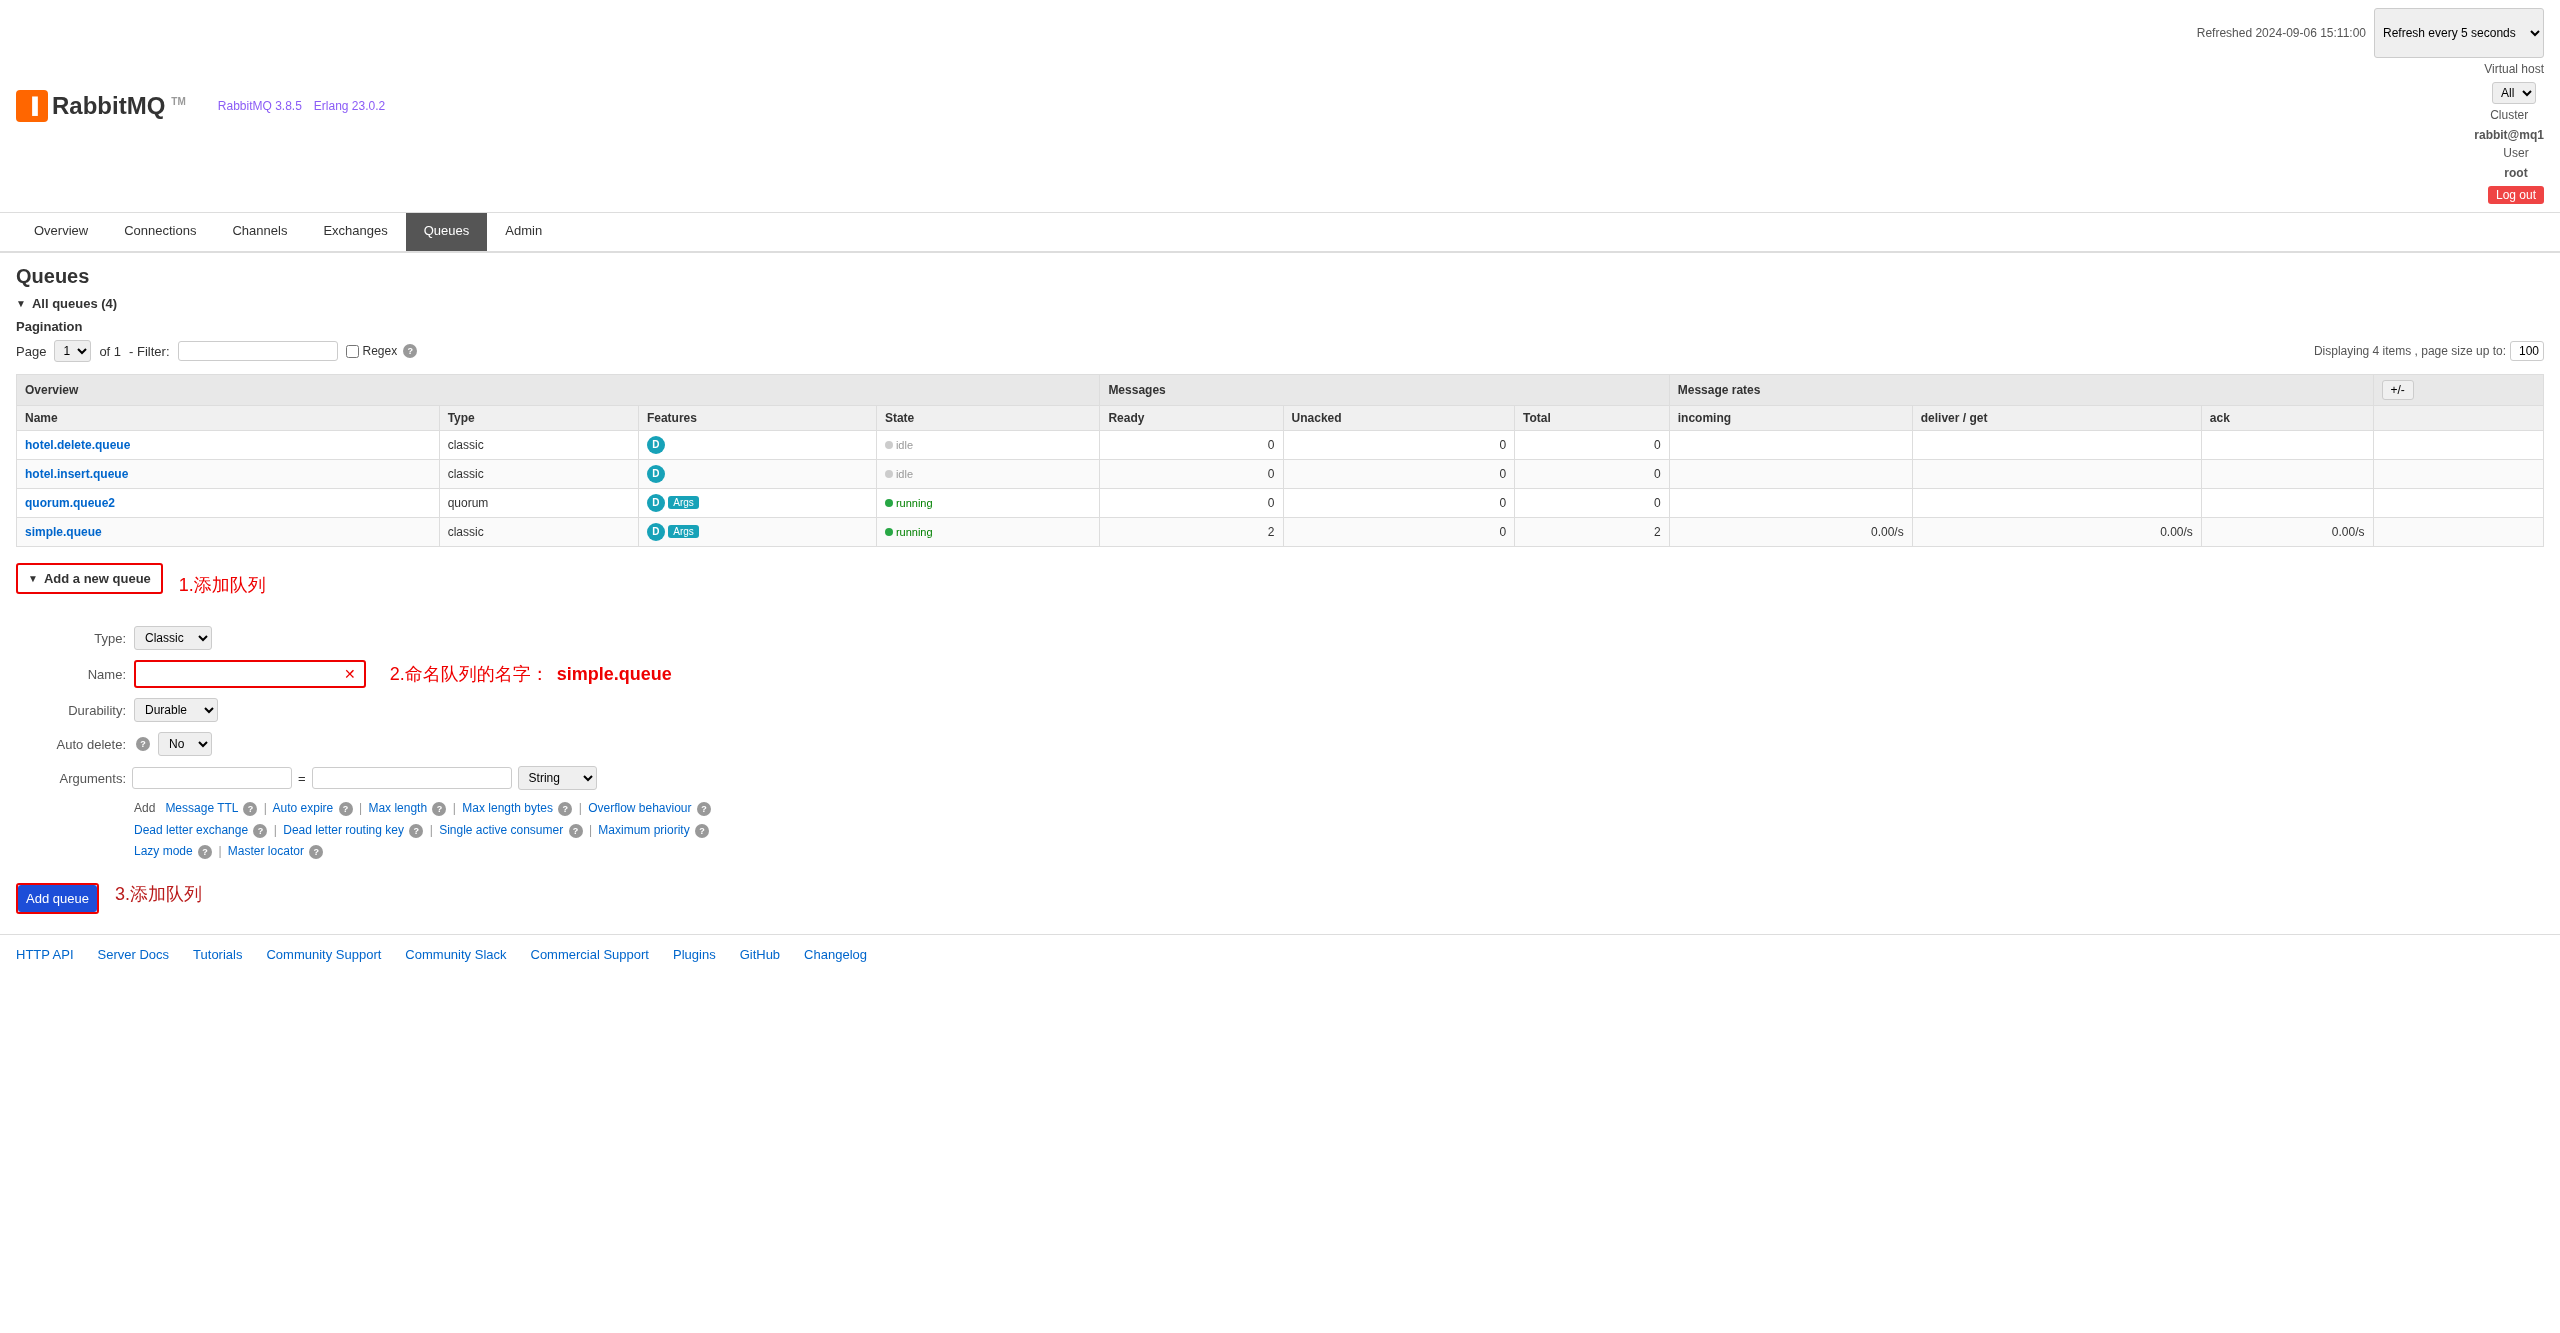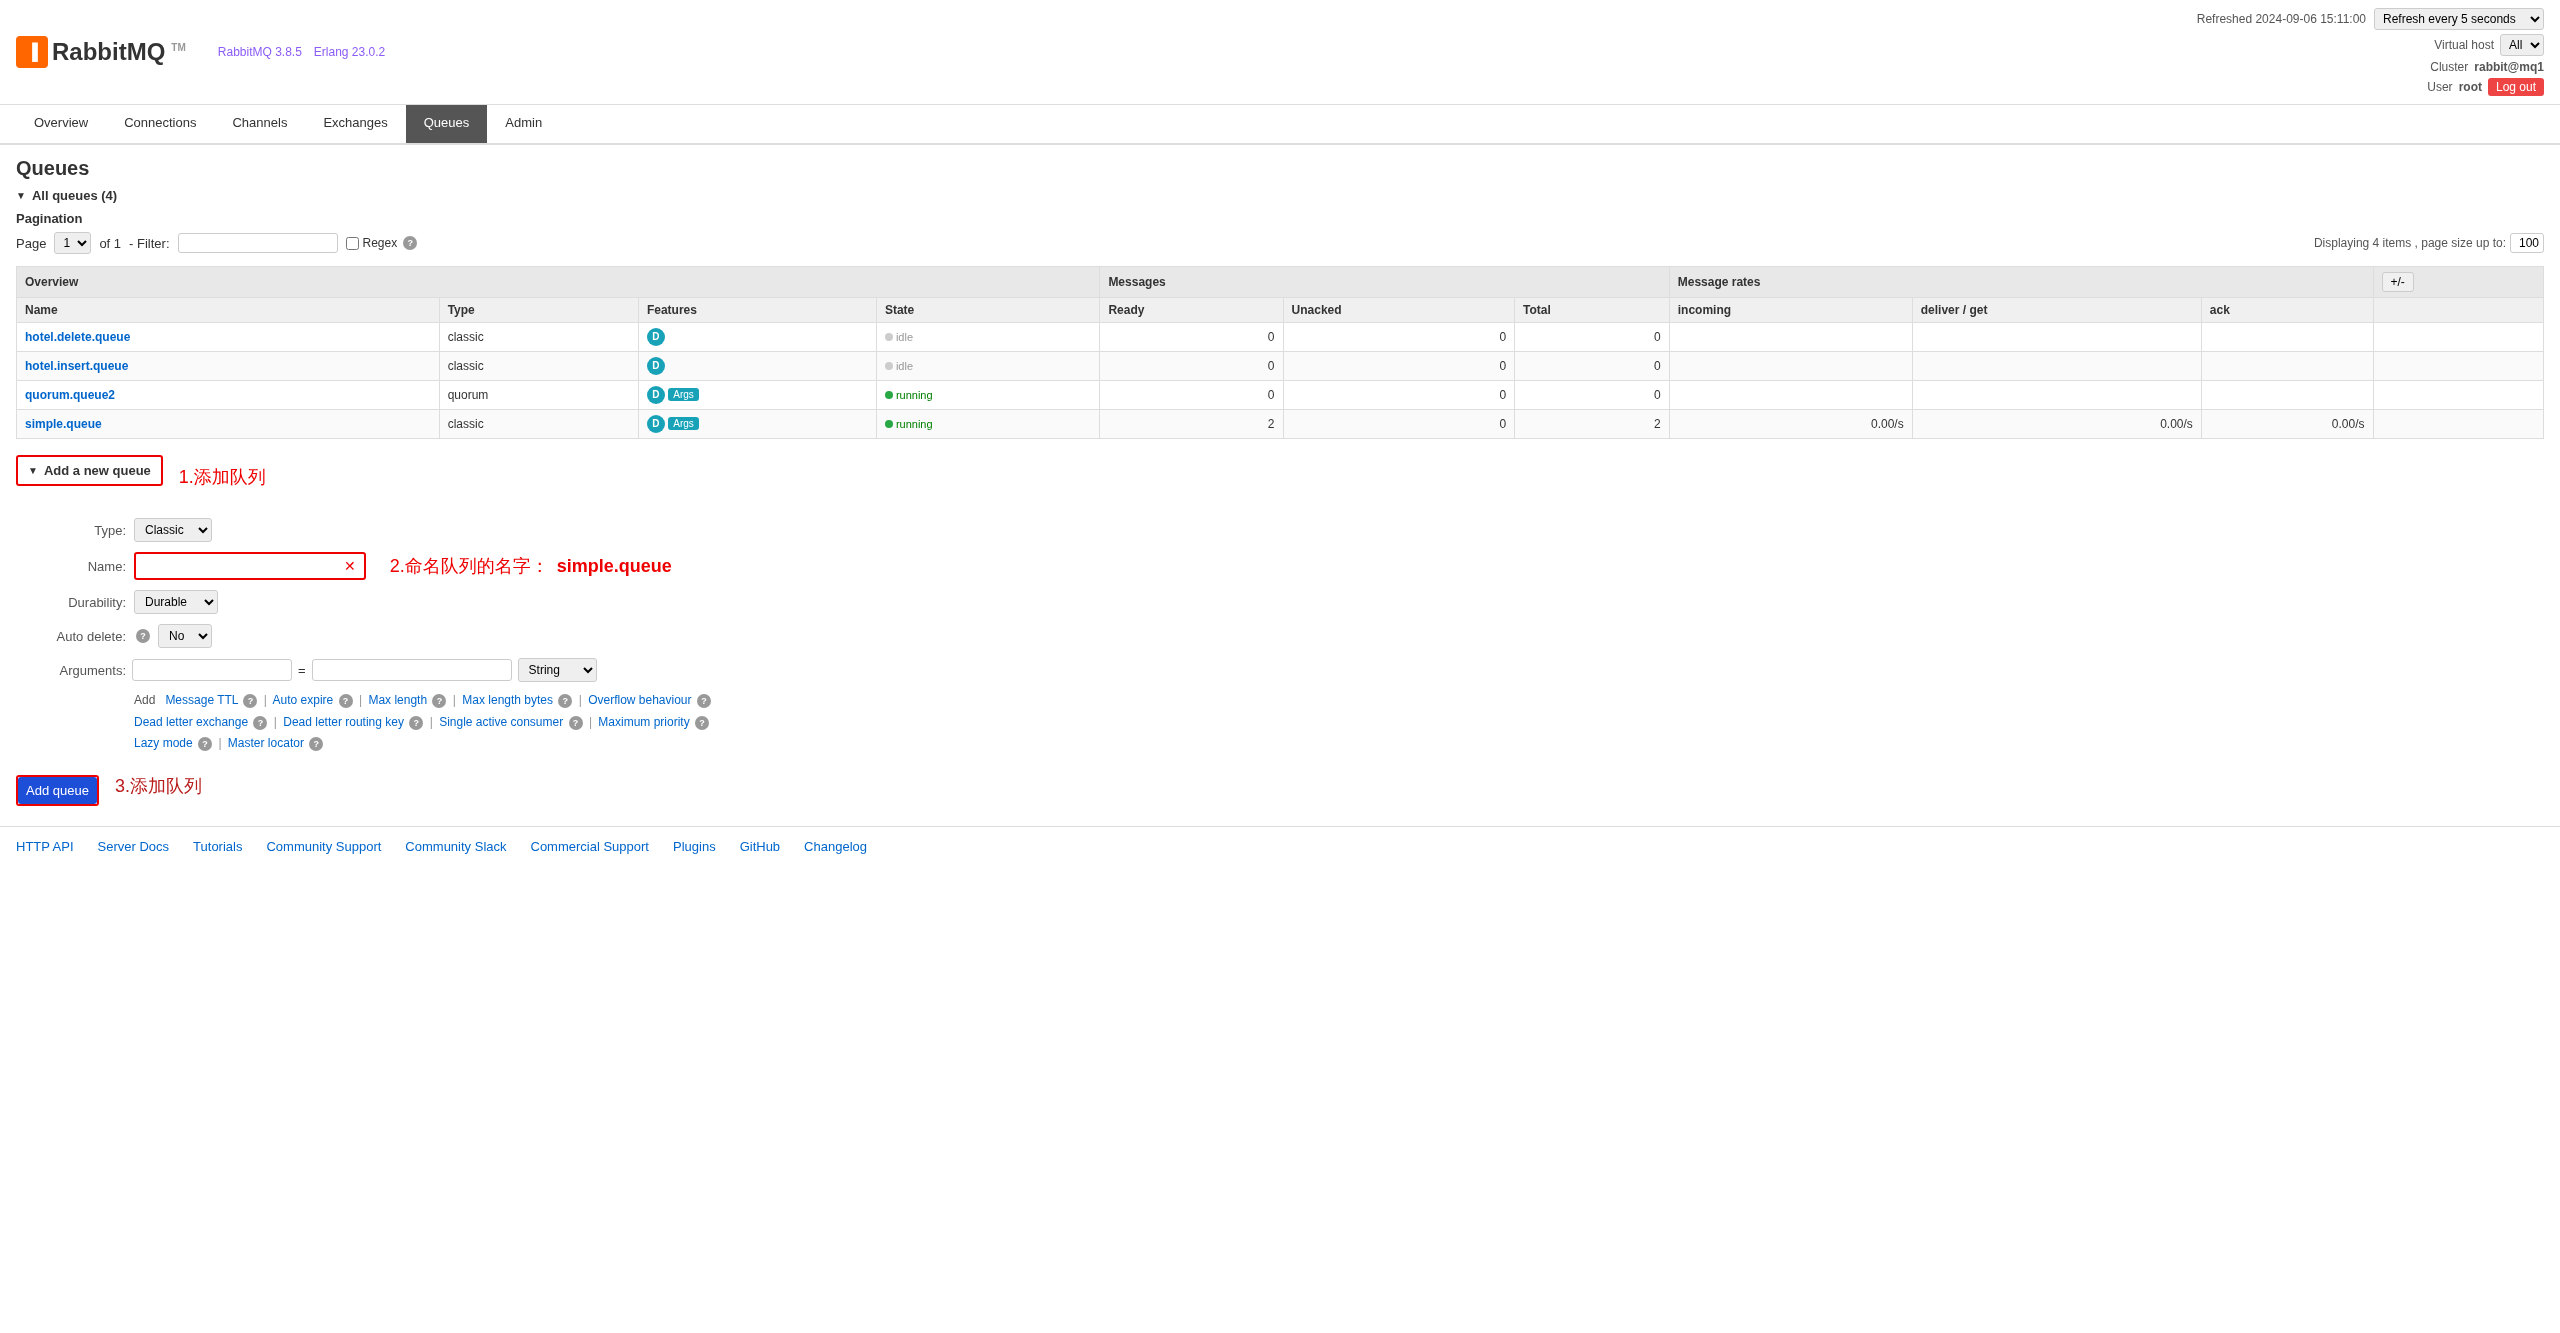--- a/index.html
+++ b/index.html
@@ -36,24 +36,24 @@
 
     .top-right {
       margin-left: auto;
       display: flex;
       flex-direction: column;
       align-items: flex-end;
       gap: 4px;
     }
     .refresh-row { display: flex; align-items: center; gap: 8px; font-size: 12px; color: #555; }
     .refresh-select {
-      padding: 2px 4px; font-size: 12px; border: 1px solid #ccc; border-radius: 3px;
+      padding: 16px 4px; font-size: 12px; border: 1px solid #ccc; border-radius: 3px;
     }
     .vhost-row, .cluster-row, .user-row {
-      display: flex; align-items: center; gap: 6px; font-size: 12px; color: #555;
+      display: flex; align-items: center; gap: 6px; font-size: 12px; color: #555; flex-direction: column;
     }
     .vhost-select { padding: 2px 4px; font-size: 12px; border: 1px solid #ccc; border-radius: 3px; }
     .logout-btn {
       padding: 2px 8px; font-size: 12px; background: #ef4444; color: #fff;
       border: none; border-radius: 3px; cursor: pointer;
     }
     .bold { font-weight: bold; }
 
     
     nav {

